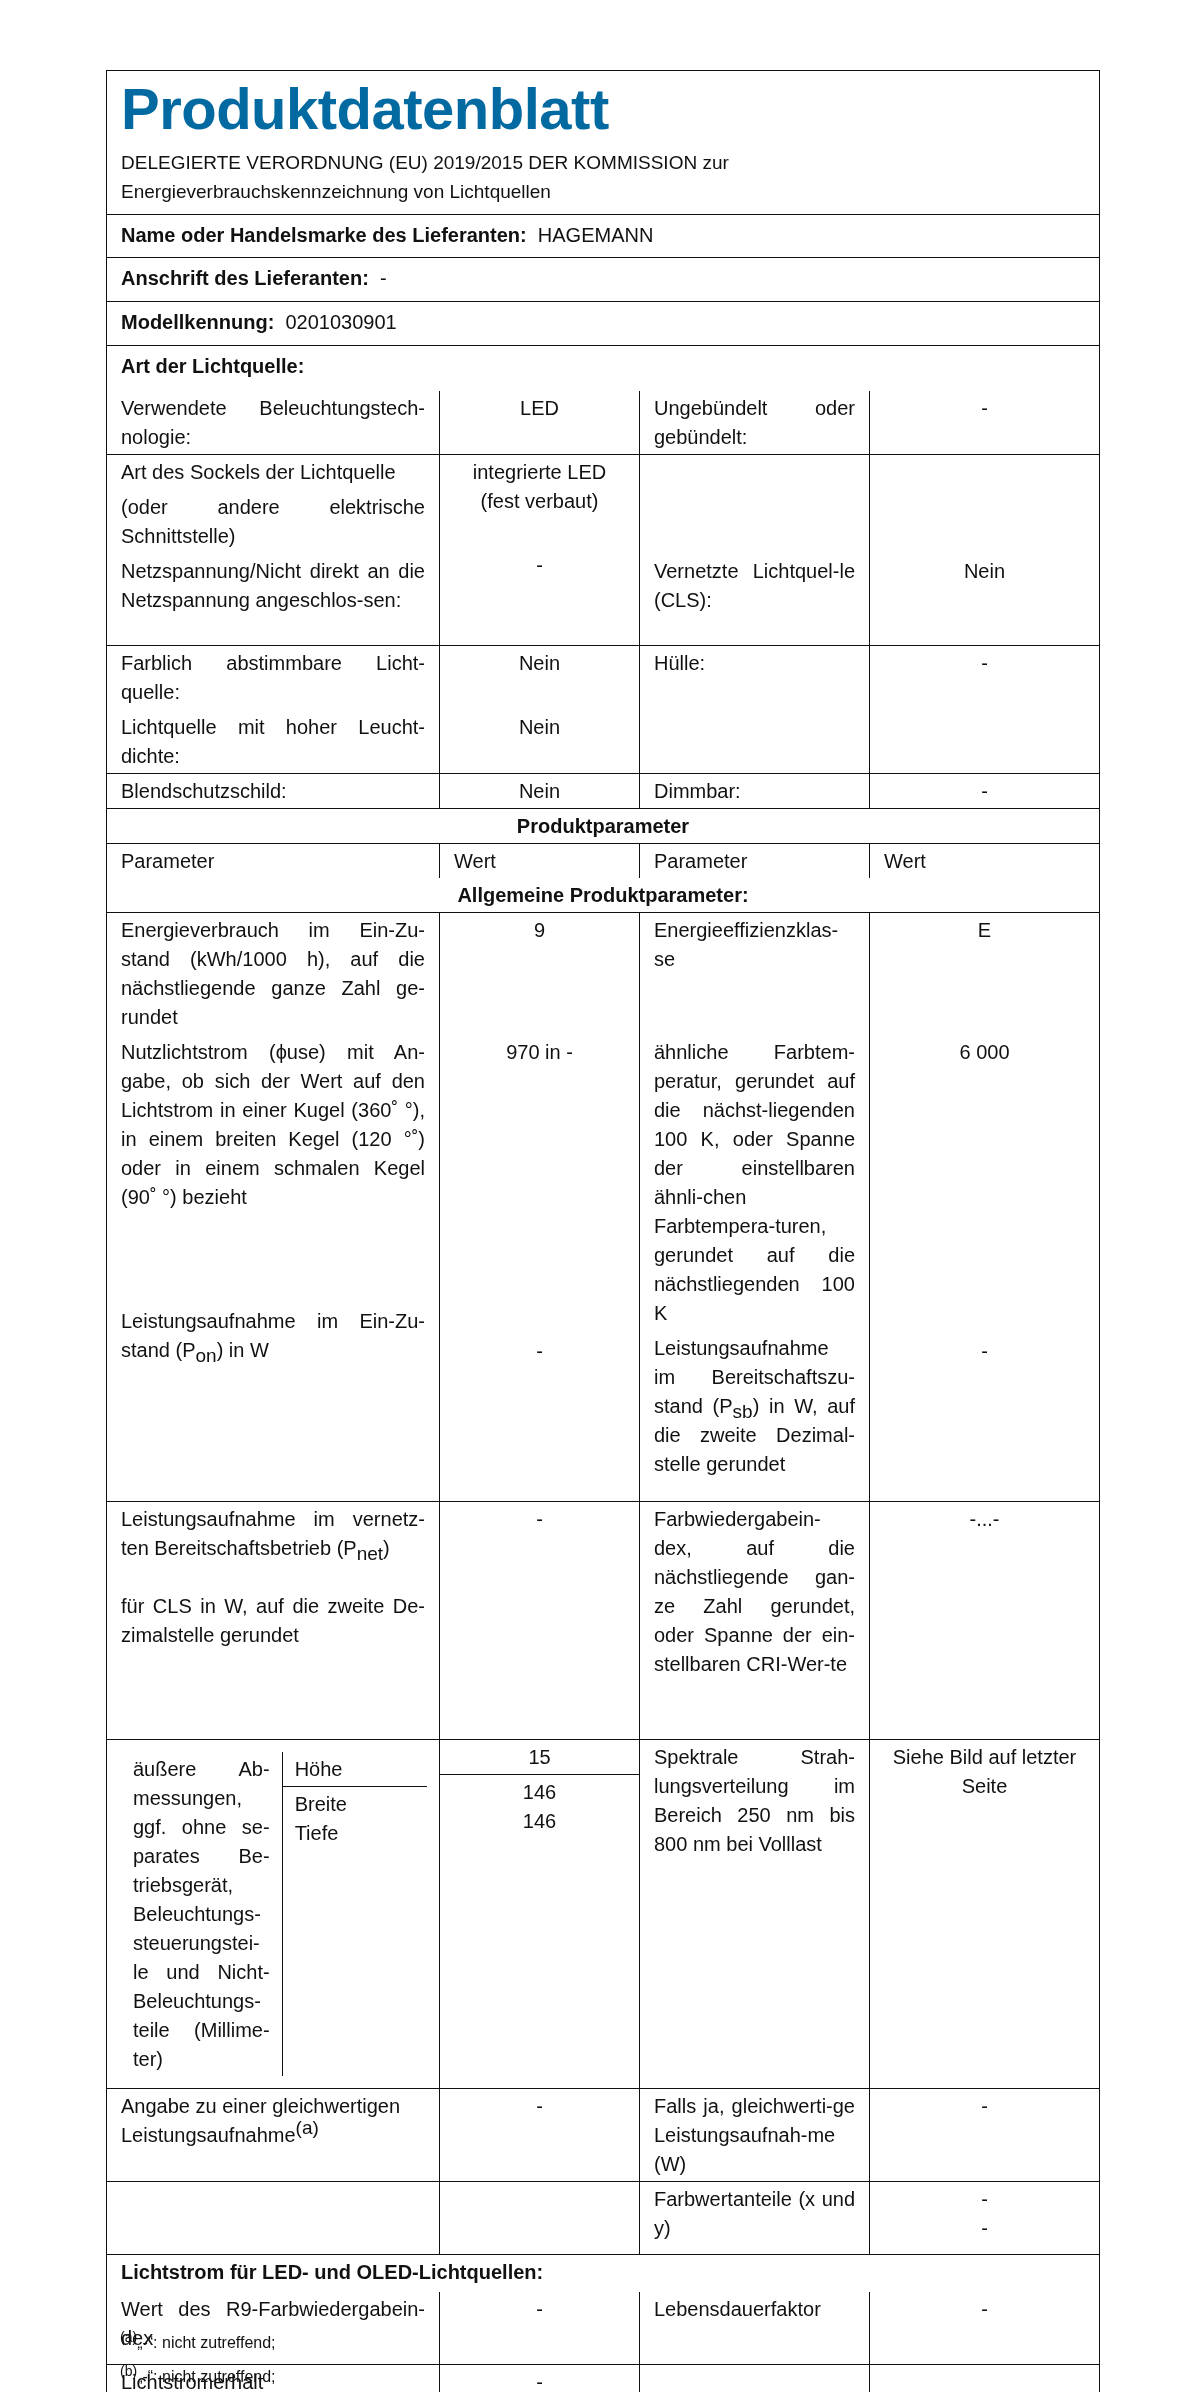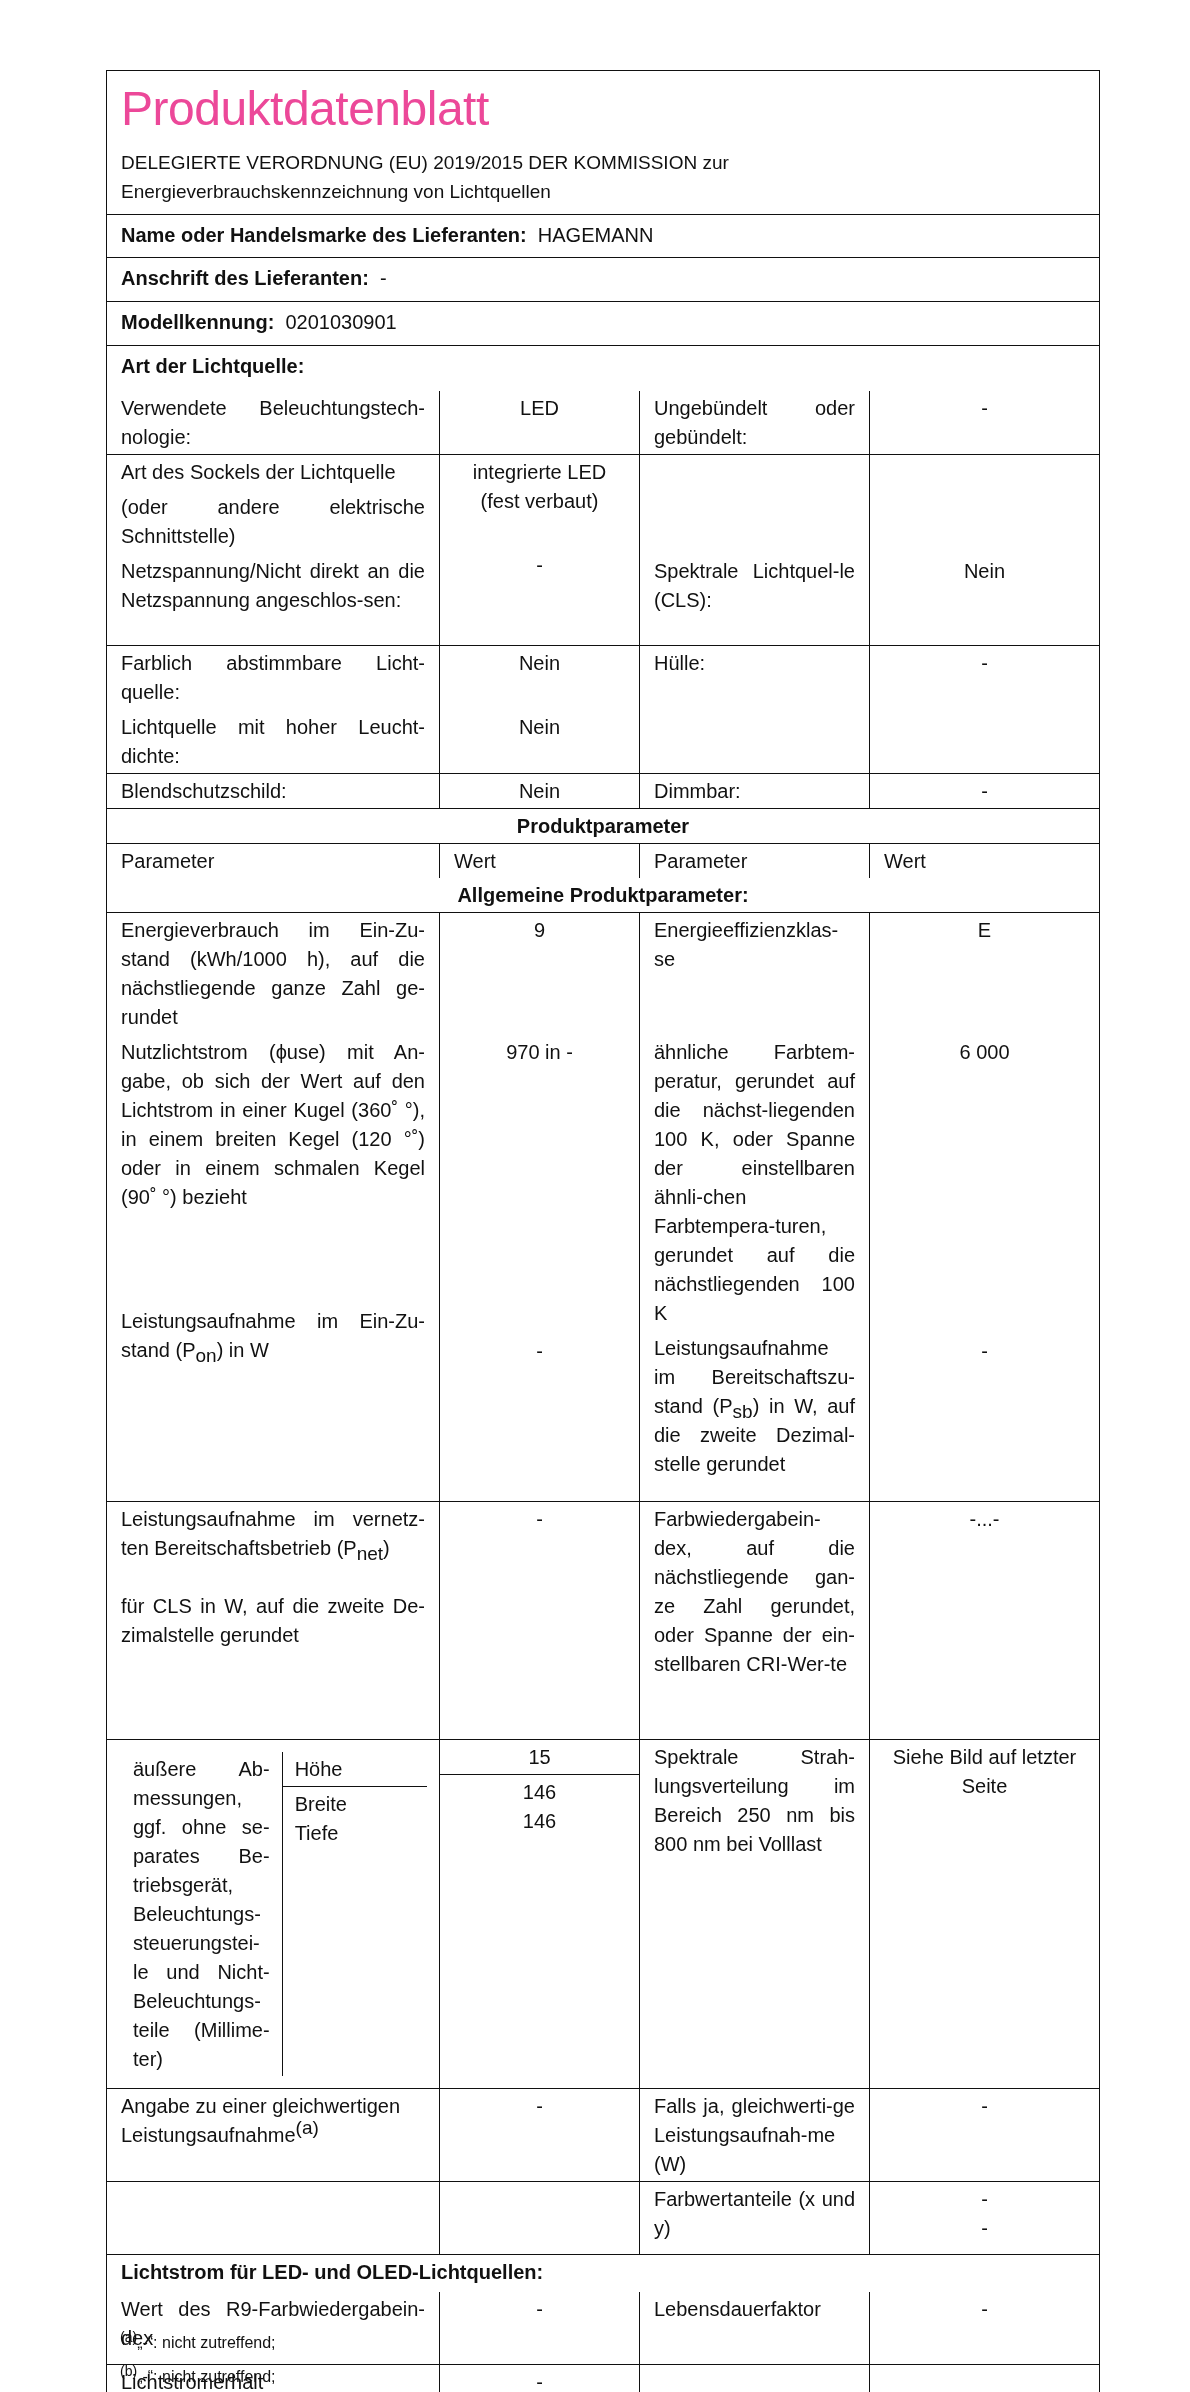--- a/index.html
+++ b/index.html
@@ -9,21 +9,21 @@
   table.main { border-collapse: collapse; width: 993px; table-layout: fixed; }
   table.main td { padding: 3px 14px 2px 14px; vertical-align: top; font-size: 20px; line-height: 29px; }
   .bt { border-top: 1.6px solid #111; }
   .bb { border-bottom: 1.6px solid #111; }
   .bl { border-left: 1.6px solid #111; }
   .outer-l { border-left: 1.6px solid #111; }
   .outer-r { border-right: 1.6px solid #111; }
   .c { text-align: center; }
   .j { text-align: justify; text-align-last: left; hyphens: manual; }
   .bold { font-weight: bold; }
-  .title { color: #ec4899; font-size: 48px; font-weight: normal; line-height: 58px; padding-top: 6px !important; letter-spacing: -0.5px; }
+  .title { color: #0369a1; font-size: 58px; font-weight: bold; line-height: 58px; padding-top: 6px !important; letter-spacing: -0.5px; }
   .intro { font-size: 19px; line-height: 29px; }
   .lbl-bold { font-weight: bold; }
   sub, sup { font-size: 19px; line-height: 0; }
   .gap { display: block; height: 6px; }
   .footnotes { position: absolute; left: 120px; top: 2316px; font-size: 16px; line-height: 20px; margin-top: 17px; }
   .footnotes div { margin-bottom: 14px; }
   .footnotes sup { font-size: 14px; }
   .inner { border-collapse: collapse; width: 100%; }
 </style>
 </head>
@@ -84,21 +84,21 @@
       <div class="j">Netzspannung/Nicht direkt an die Netzspannung angeschlos-sen:</div>
     </td>
     <td class="bl bb c">
       <div>integrierte LED</div>
       <div>(fest verbaut)</div>
       <div style="height:35px"></div>
       <div>-</div>
     </td>
     <td class="bl bb">
       <div style="height:99px"></div>
-      <div class="j">Spektrale Lichtquel-le (CLS):</div>
+      <div class="j">Vernetzte Lichtquel-le (CLS):</div>
     </td>
     <td class="bl bb outer-r c">
       <div style="height:99px"></div>
       <div>Nein</div>
     </td>
   </tr>
   <tr style="height:125px">
     <td class="outer-l bb">
       <div class="j">Farblich abstimmbare Licht-quelle:</div>
       <span class="gap"></span>

